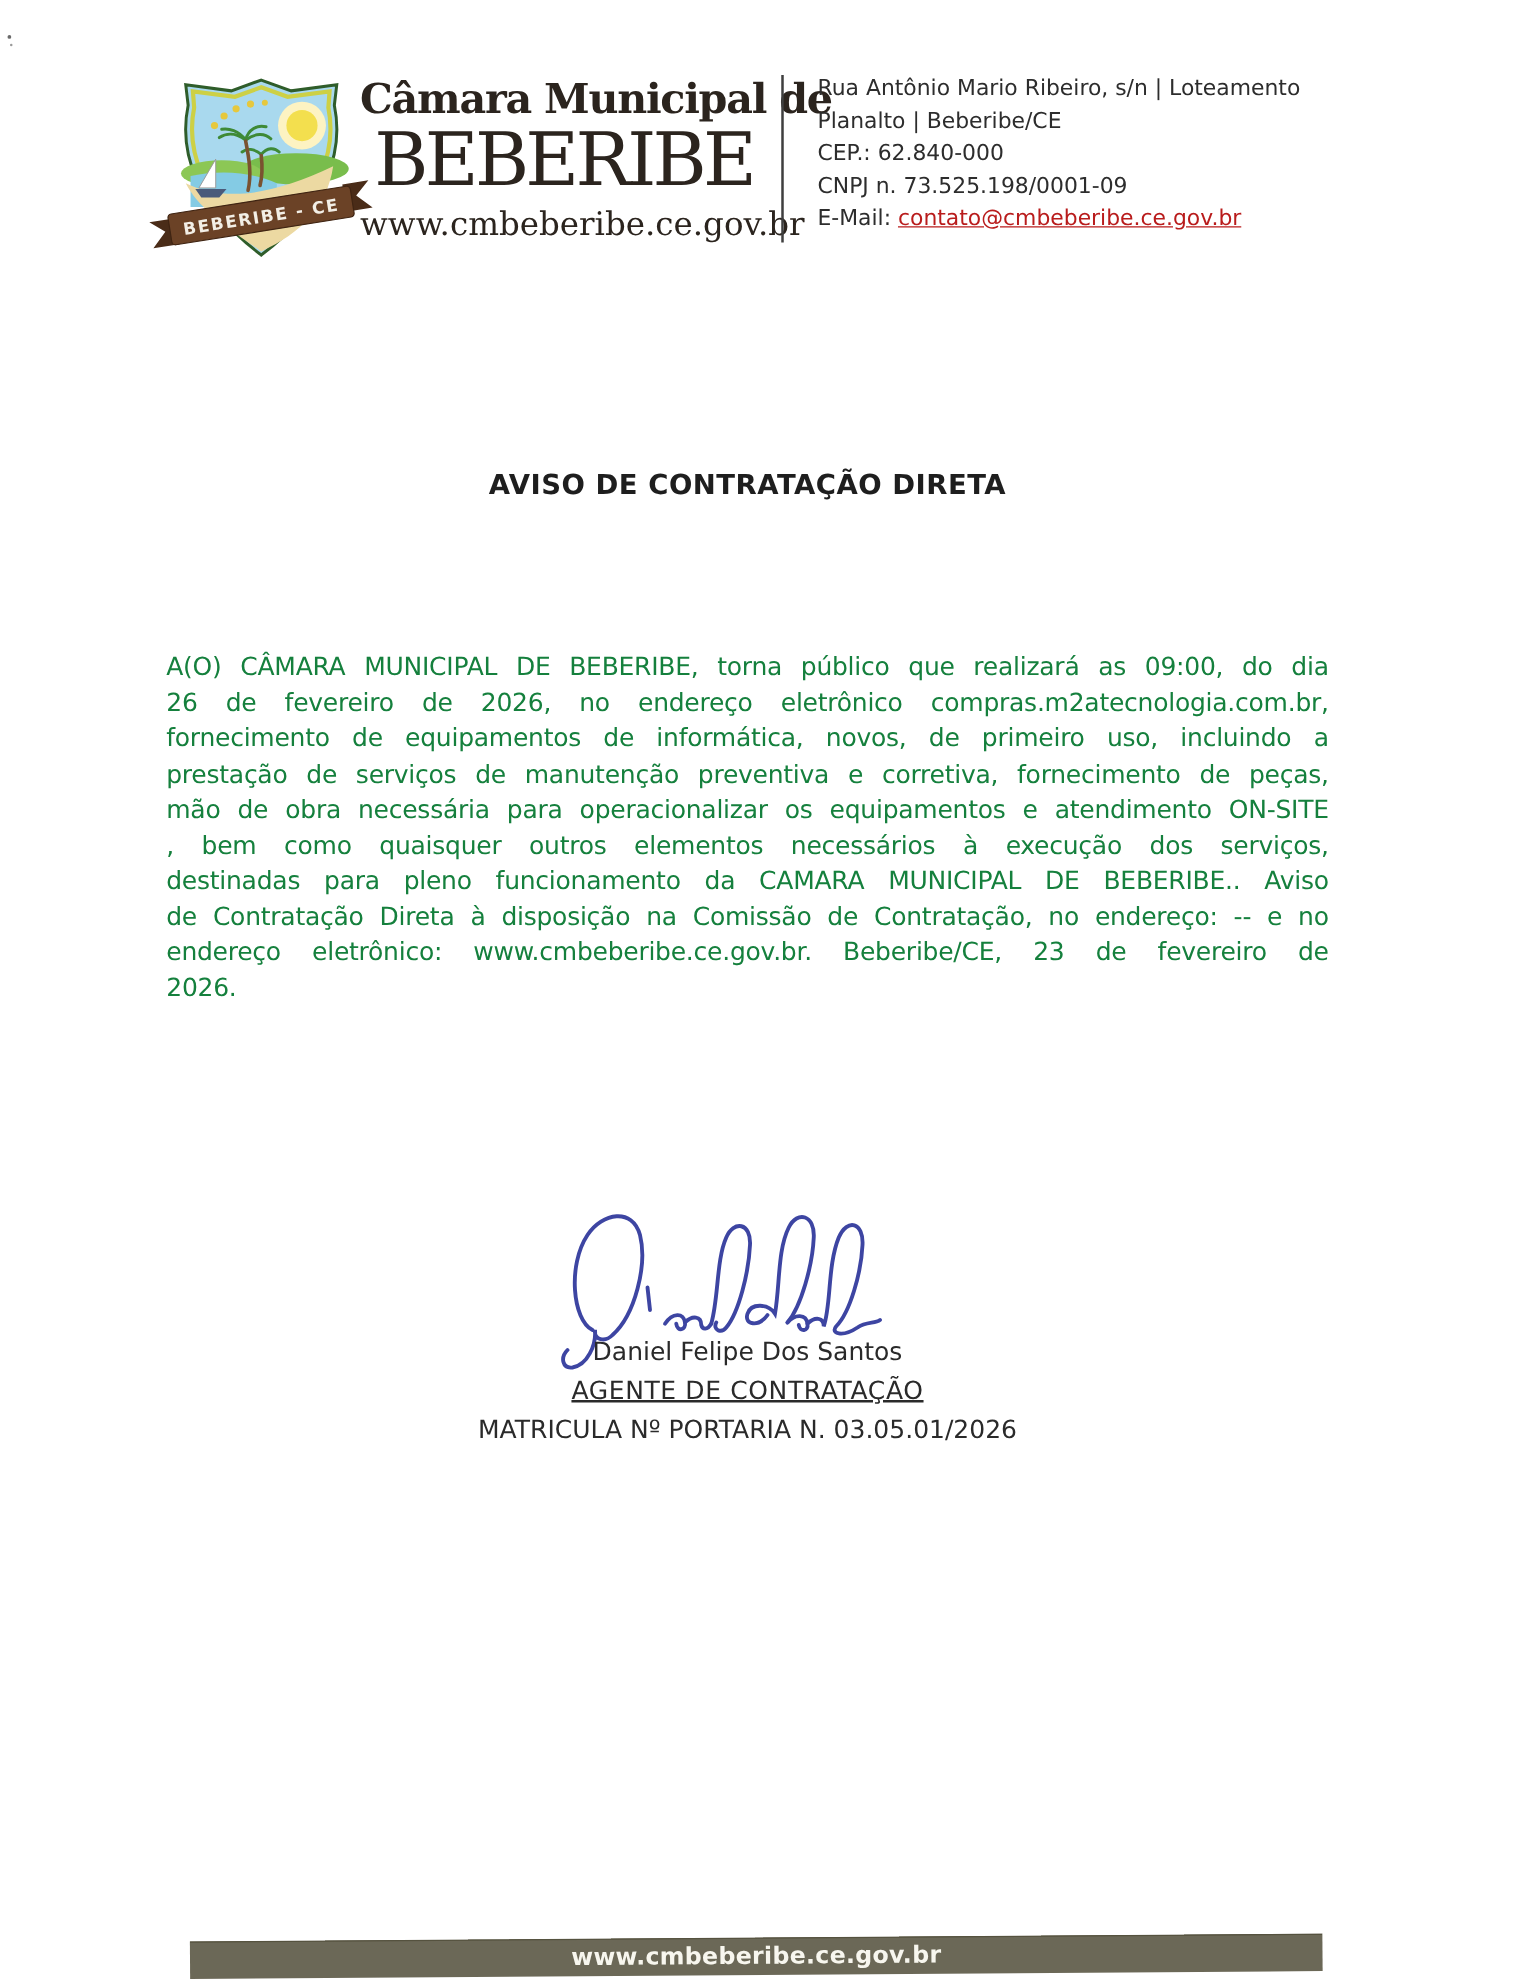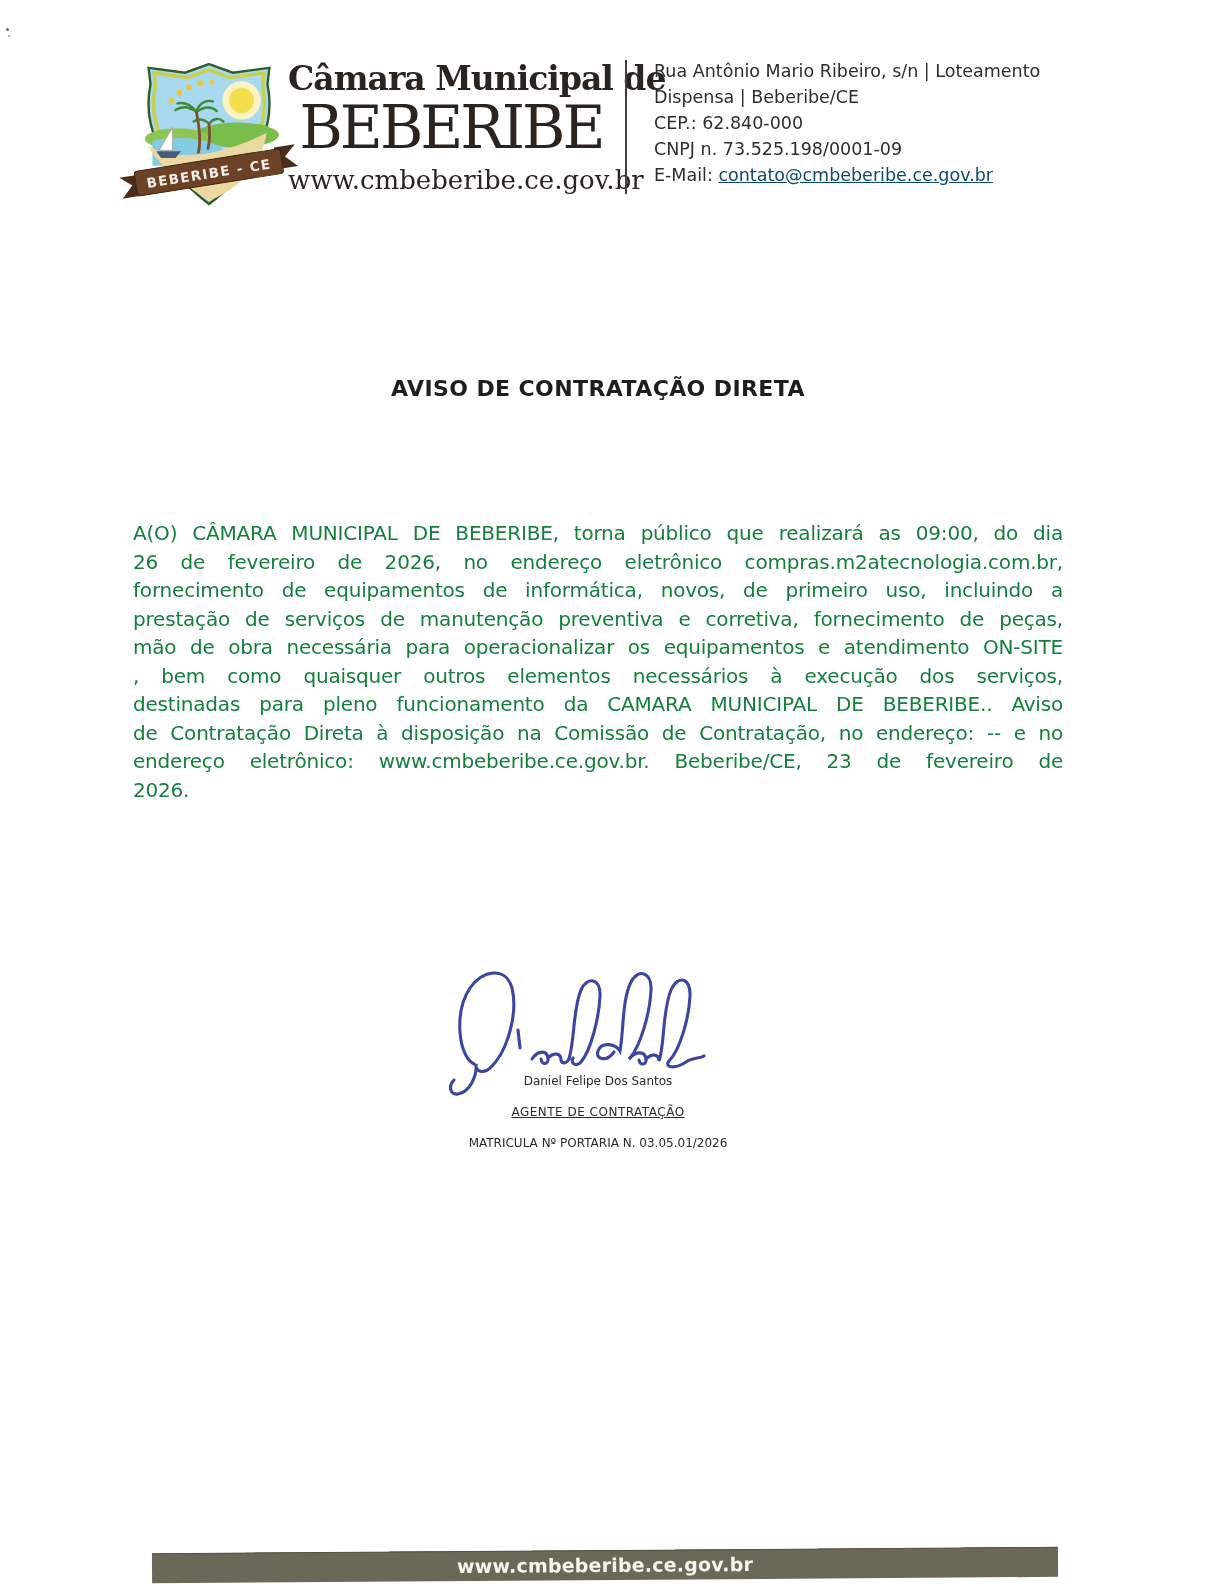--- a/index.html
+++ b/index.html
@@ -25,21 +25,21 @@
   }
   .org-line1{font-size:33px;font-weight:bold;letter-spacing:-1px;line-height:38px;white-space:nowrap;}
   .org-line2{font-size:59px;font-weight:normal;letter-spacing:-3px;line-height:60px;white-space:nowrap;}
   .org-site{font-size:26px;line-height:30px;margin-top:7px;white-space:nowrap;}
   .hdr-divider{position:absolute;left:625px;top:60px;width:2px;height:134px;background:#3f3f3f;}
   .contact{
     position:absolute;left:638px;top:58px;width:420px;
     font-size:17.5px;line-height:26px;color:#2d2d2d;
   }
   .contact .row{white-space:nowrap;margin-left:16px;}
-  .email-link{color:#0c4a6e;text-decoration:underline;}
+  .email-link{color:#b91c1c;text-decoration:underline;}
 
   
   .doc-title{
     position:absolute;left:133px;top:376px;width:930px;
     text-align:center;font-size:22px;font-weight:bold;
     letter-spacing:.4px;color:#1e1e1e;white-space:nowrap;
   }
 
   
   .body-block{position:absolute;left:133px;top:519px;width:930px;}
@@ -47,21 +47,21 @@
     font-size:20px;line-height:28.5px;letter-spacing:-.2px;
     text-align:justify;text-align-last:justify;
     white-space:normal;color:#15803d;
   }
   .bodyline.lastline{text-align-last:left;}
 
   
   .sig-svg{position:absolute;left:448px;top:960px;}
   .sig-text{
     position:absolute;left:133px;top:1066px;width:930px;
-    text-align:center;font-size:12px;line-height:31px;color:#2a2a2a;
+    text-align:center;font-size:20px;line-height:31px;color:#2a2a2a;
   }
   .sig-text .role{letter-spacing:.5px;text-decoration:underline;}
 
   
   .footer-bar{
     position:absolute;left:152px;top:1550px;width:906px;height:30px;
     background:#6b6857;
     transform:rotate(-0.4deg);
     text-align:center;
     box-shadow:0 1px 0 #55523f inset;
@@ -132,21 +132,21 @@
   <div class="org-block">
     <div class="org-line1">Câmara Municipal de</div>
     <div class="org-line2">BEBERIBE</div>
     <div class="org-site">www.cmbeberibe.ce.gov.br</div>
   </div>
 
   <div class="hdr-divider"></div>
 
   <div class="contact">
     <div class="row">Rua Antônio Mario Ribeiro, s/n | Loteamento</div>
-    <div class="row">Dispensa | Beberibe/CE</div>
+    <div class="row">Planalto | Beberibe/CE</div>
     <div class="row">CEP.: 62.840-000</div>
     <div class="row">CNPJ n. 73.525.198/0001-09</div>
     <div class="row"><span>E-Mail: </span><a href="#" class="email-link">contato@cmbeberibe.ce.gov.br</a></div>
   </div>
 
   <div class="doc-title">AVISO DE CONTRATAÇÃO DIRETA</div>
 
   <div class="body-block">
     <div class="bodyline">A(O) CÂMARA MUNICIPAL DE BEBERIBE, torna público que realizará as 09:00, do dia</div>
     <div class="bodyline">26 de fevereiro de 2026, no endereço eletrônico compras.m2atecnologia.com.br,</div>

